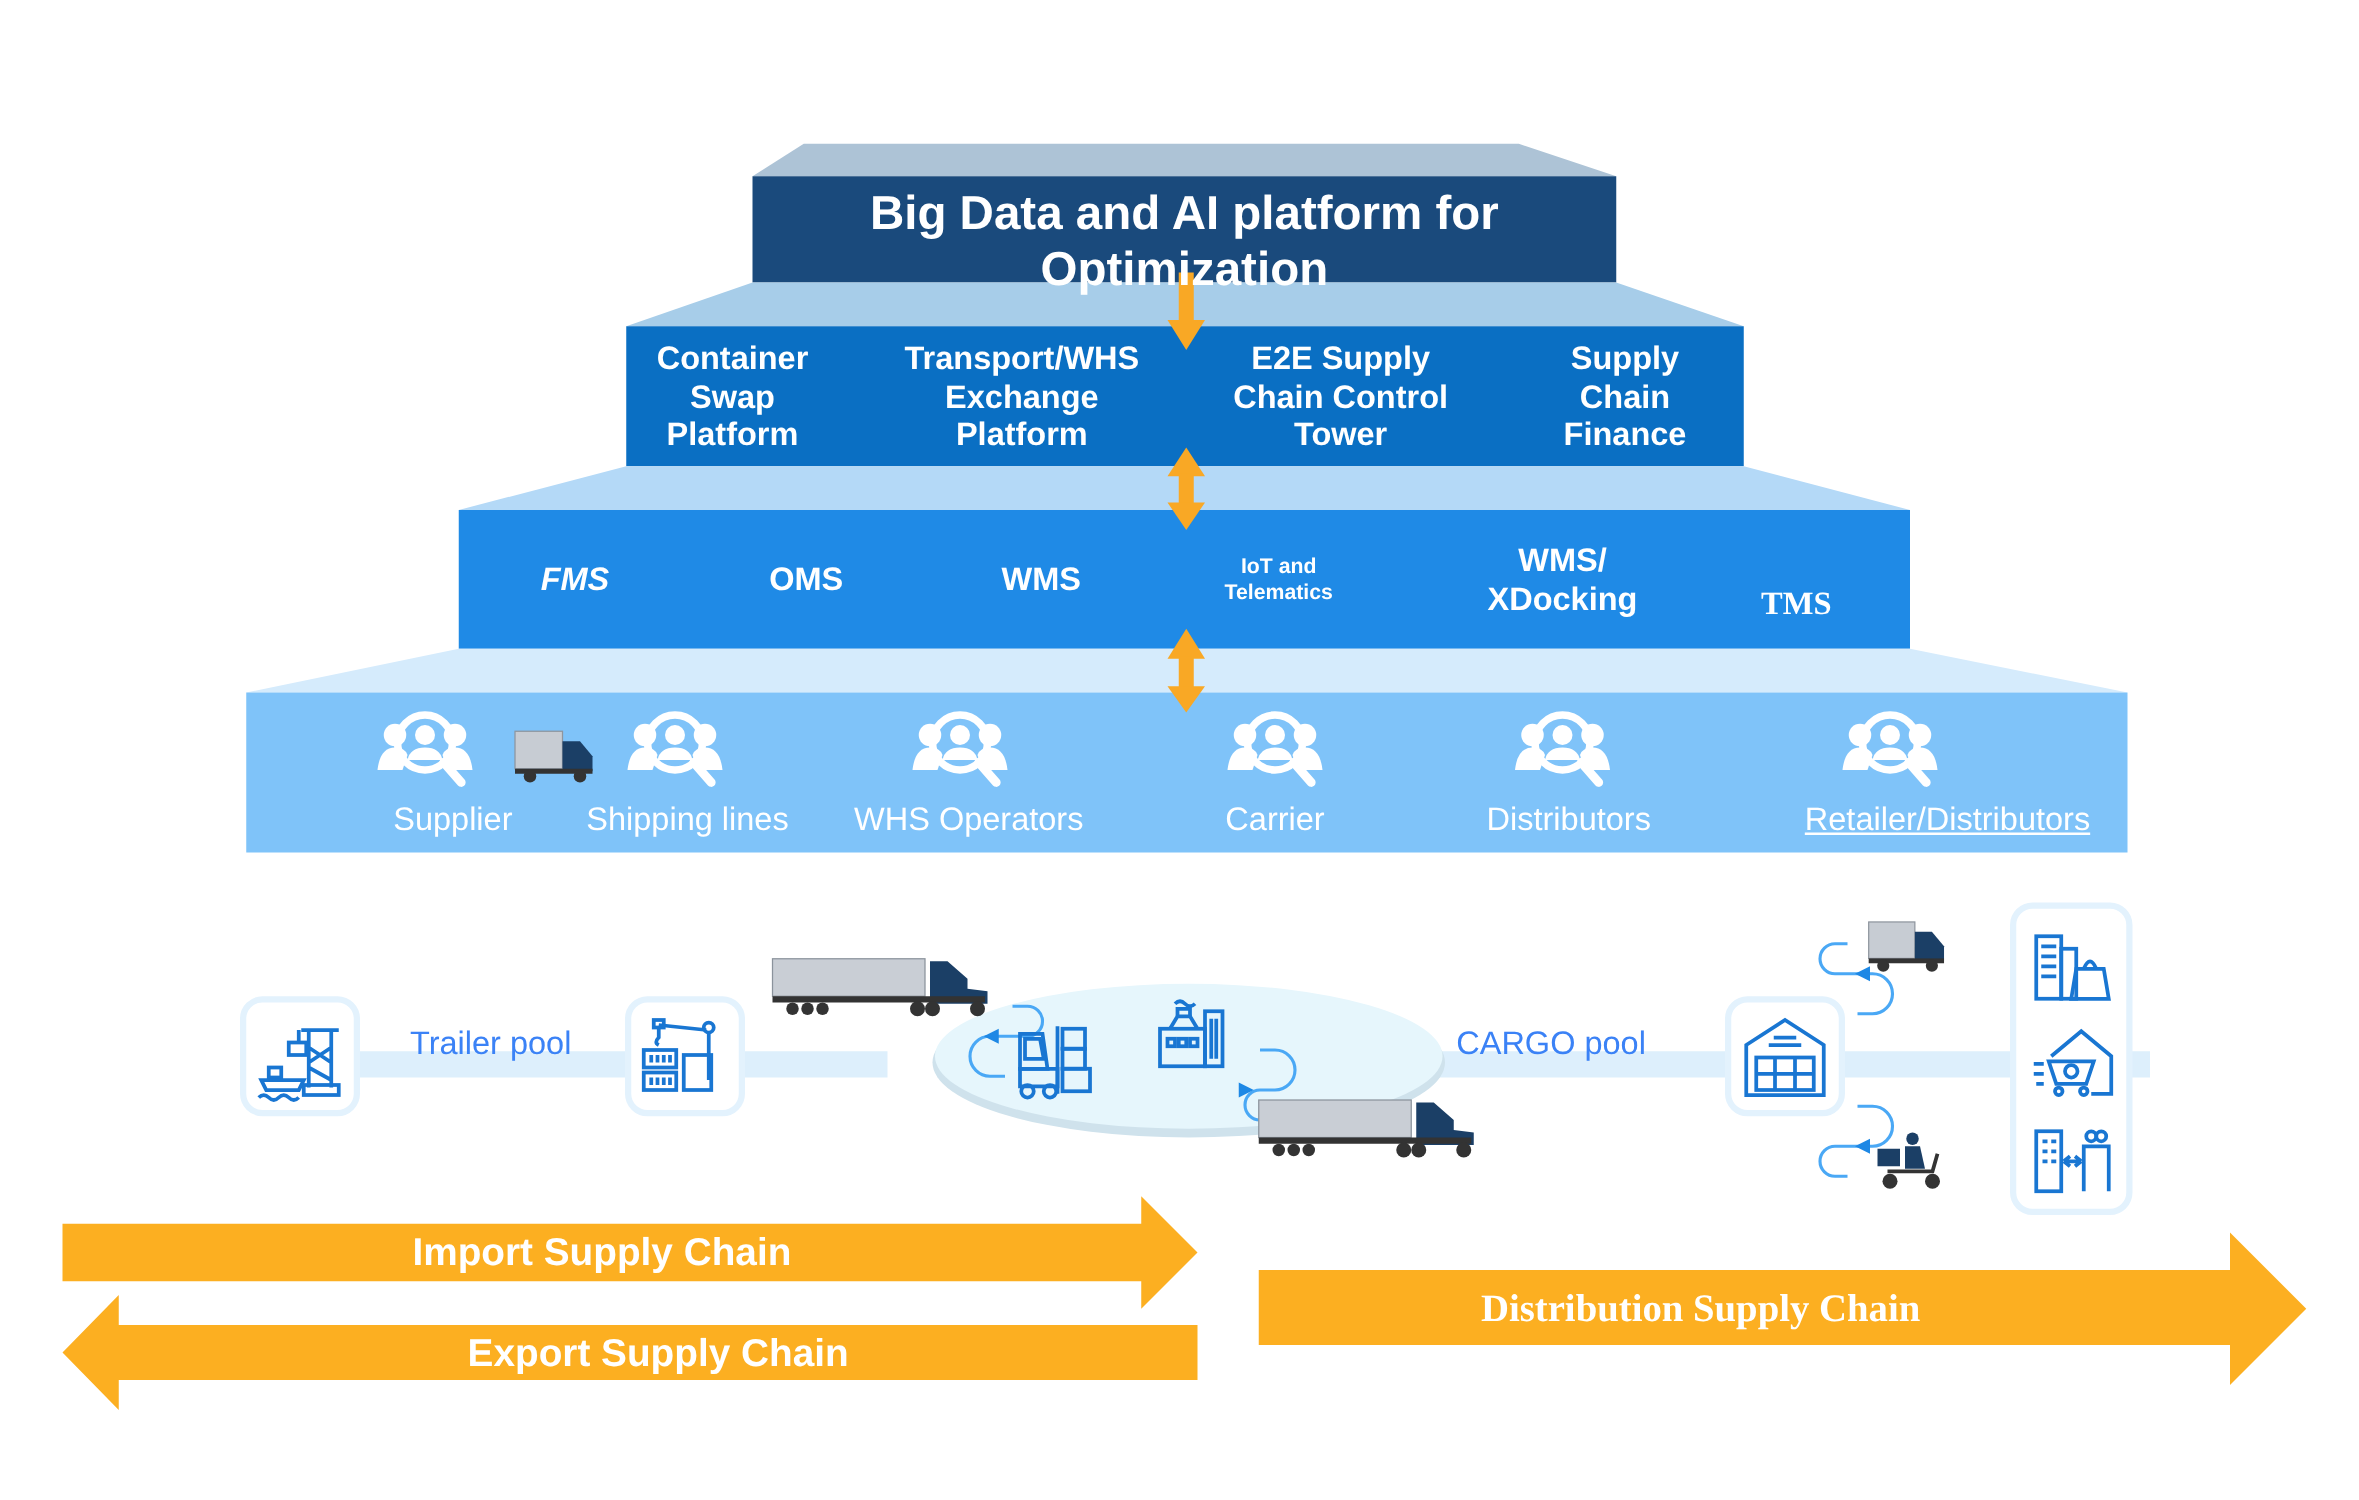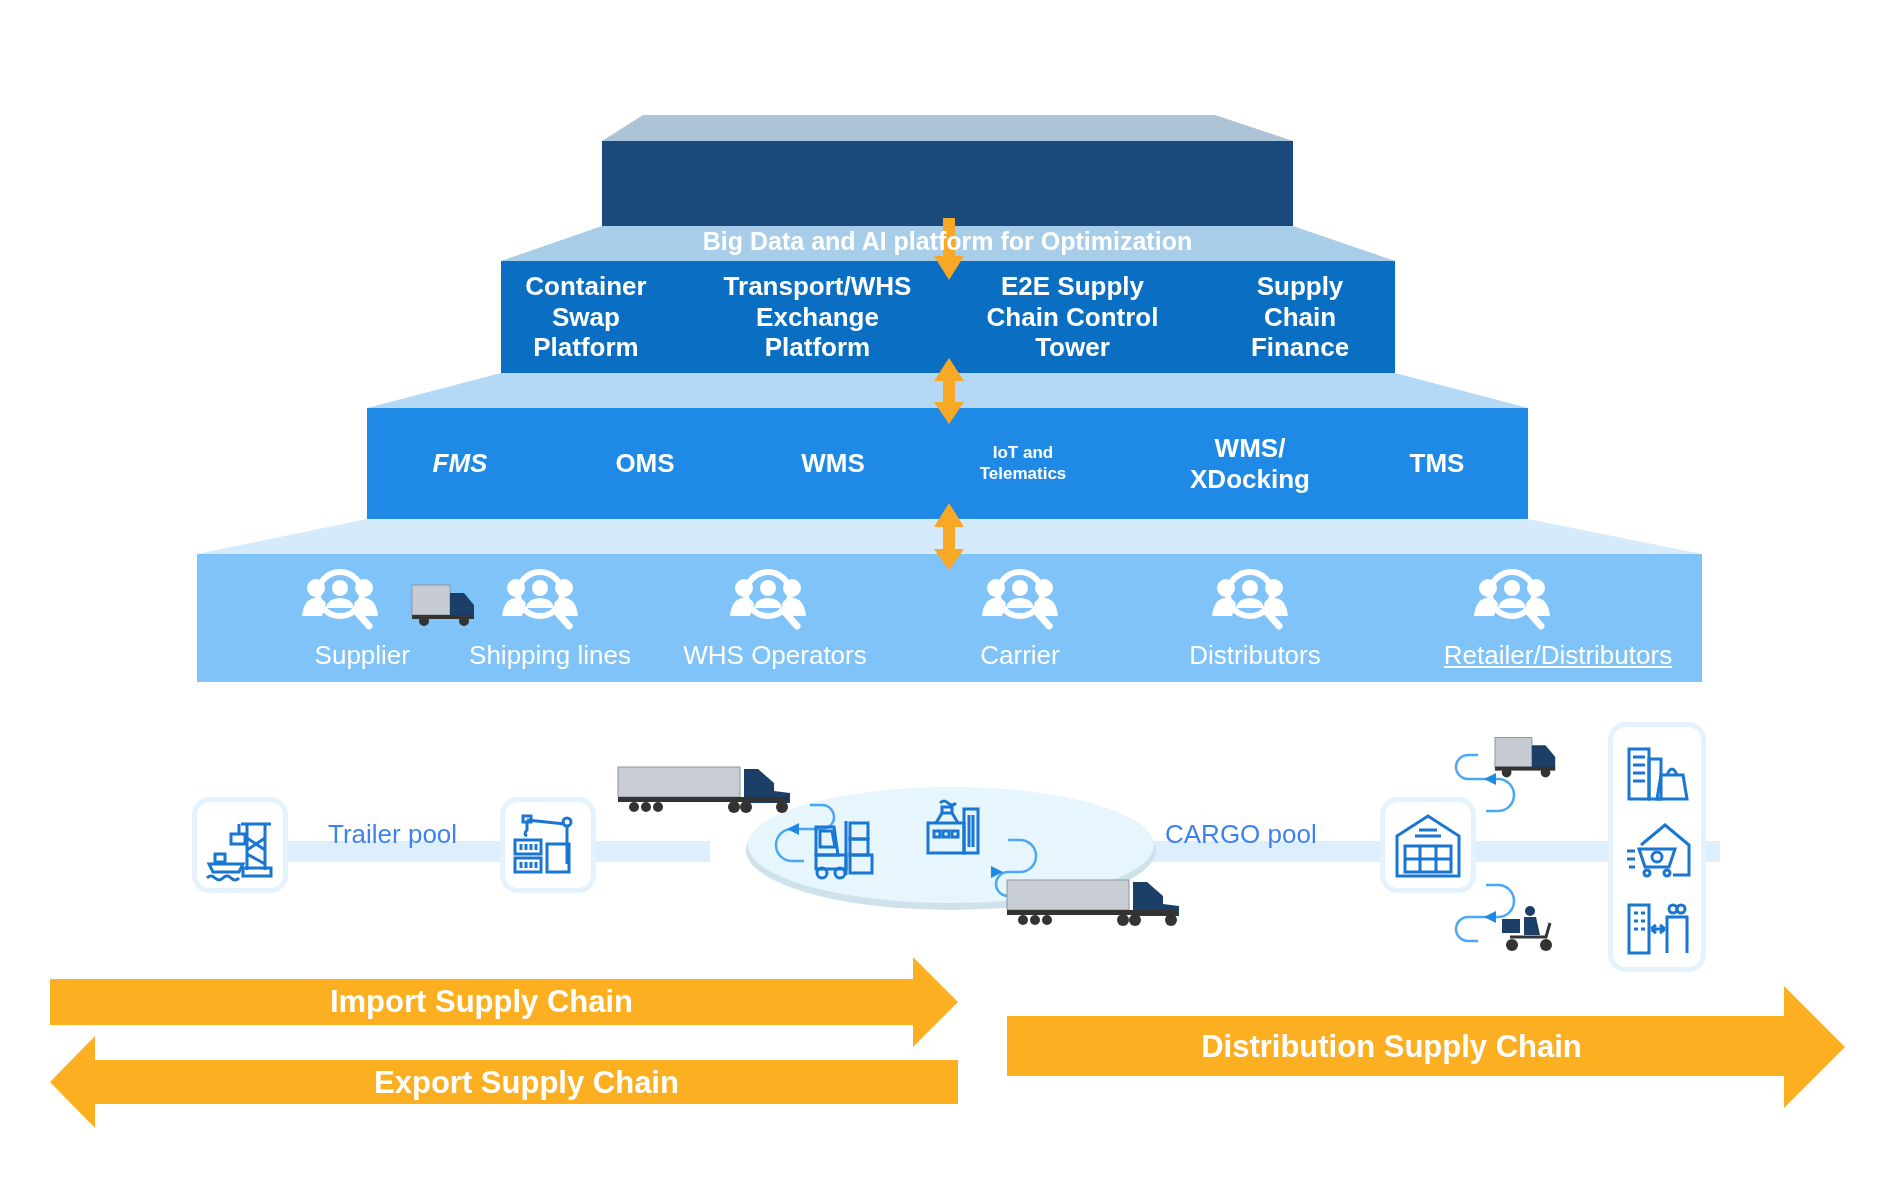--- a/index.html
+++ b/index.html
@@ -41,21 +41,21 @@
     <rect x="943" y="379" width="12" height="25" fill="#f9a825"></rect>
     <polygon points="934,402 964,402 949,424" fill="#f9a825"></polygon>
   </g>
   <g class="conn">
     <polygon points="934,527 964,527 949,503" fill="#f9a825"></polygon>
     <rect x="943" y="525" width="12" height="26" fill="#f9a825"></rect>
     <polygon points="934,549 964,549 949,570" fill="#f9a825"></polygon>
   </g>
 </svg>
 
-<div class="abs layer-text" style="left:602px;top:141px;width:691px;height:105px;display:flex;align-items:center;justify-content:center;font-size:25px;margin-top:48px;">Big Data and AI platform for Optimization</div>
+<div class="abs layer-text" style="left:602px;top:141px;width:691px;height:105px;display:flex;align-items:center;justify-content:center;font-size:38px;">Big Data and AI platform for Optimization</div>
 
 <div class="cell layer-text" style="left:501px;top:261px;width:170px;height:112px;font-size:26px;">Container
 Swap
 Platform</div>
 <div class="cell layer-text" style="left:710px;top:261px;width:215px;height:112px;font-size:26px;">Transport/WHS
 Exchange
 Platform</div>
 <div class="cell layer-text" style="left:965px;top:261px;width:215px;height:112px;font-size:26px;">E2E Supply
 Chain Control
 Tower</div>
@@ -63,21 +63,21 @@
 Chain
 Finance</div>
 
 <div class="cell layer-text" style="left:400px;top:408px;width:120px;height:111px;font-size:26px;font-style:italic;">FMS</div>
 <div class="cell layer-text" style="left:585px;top:408px;width:120px;height:111px;font-size:26px;">OMS</div>
 <div class="cell layer-text" style="left:773px;top:408px;width:120px;height:111px;font-size:26px;">WMS</div>
 <div class="cell layer-text" style="left:943px;top:408px;width:160px;height:111px;font-size:17px;">IoT and
 Telematics</div>
 <div class="cell layer-text" style="left:1170px;top:408px;width:160px;height:111px;font-size:26px;">WMS/
 XDocking</div>
-<div class="cell layer-text" style="left:1377px;top:408px;width:120px;height:111px;font-size:26px;">TMS</div>
+<div class="cell layer-text" style="left:1377px;top:428px;width:120px;height:111px;font-size:26px;font-family:Liberation Serif, serif;">TMS</div>
 
 <svg class="abs" style="left:0;top:0;" width="1887" height="700" id="stake-icons">
     <g transform="translate(302,566)">
     <circle cx="14" cy="22" r="9" fill="#ffffff"></circle>
     <path d="M0 50 q2 -18 14 -18 q8 0 10 6 l-4 12z" fill="#ffffff"></path>
     <circle cx="62" cy="22" r="9" fill="#ffffff"></circle>
     <path d="M76 50 q-2 -18 -14 -18 q-8 0 -10 6 l4 12z" fill="#ffffff"></path>
     <circle cx="38" cy="28" r="22" fill="none" stroke="#ffffff" stroke-width="6"></circle>
     <circle cx="38" cy="22" r="8" fill="#ffffff"></circle>
     <path d="M24 42 q2 -10 14 -10 q12 0 14 10" fill="#ffffff"></path>
@@ -316,13 +316,13 @@
     <circle cx="46" cy="40" r="6" fill="#333"></circle>
 </svg>
 
 <svg class="abs" style="left:0;top:0;" width="1887" height="1200">
   <polygon class="farrow" points="50,979 913,979 913,957 958,1002 913,1047 913,1025 50,1025" fill="#fcaf21"></polygon>
   <polygon class="farrow" points="958,1060 958,1104 95,1104 95,1128 50,1082 95,1036 95,1060" fill="#fcaf21"></polygon>
   <polygon class="farrow" points="1007,1016 1784,1016 1784,986 1845,1047 1784,1108 1784,1076 1007,1076" fill="#fcaf21"></polygon>
 </svg>
 <div class="arrow-label" style="left:50px;top:984px;width:863px;">Import Supply Chain</div>
 <div class="arrow-label" style="left:95px;top:1065px;width:863px;">Export Supply Chain</div>
-<div class="arrow-label" style="left:1003px;top:1029px;width:777px;">Distribution Supply Chain</div>
+<div class="arrow-label" style="left:972px;top:1029px;width:777px;font-family:Liberation Serif, serif;">Distribution Supply Chain</div>
 
 </body></html>

